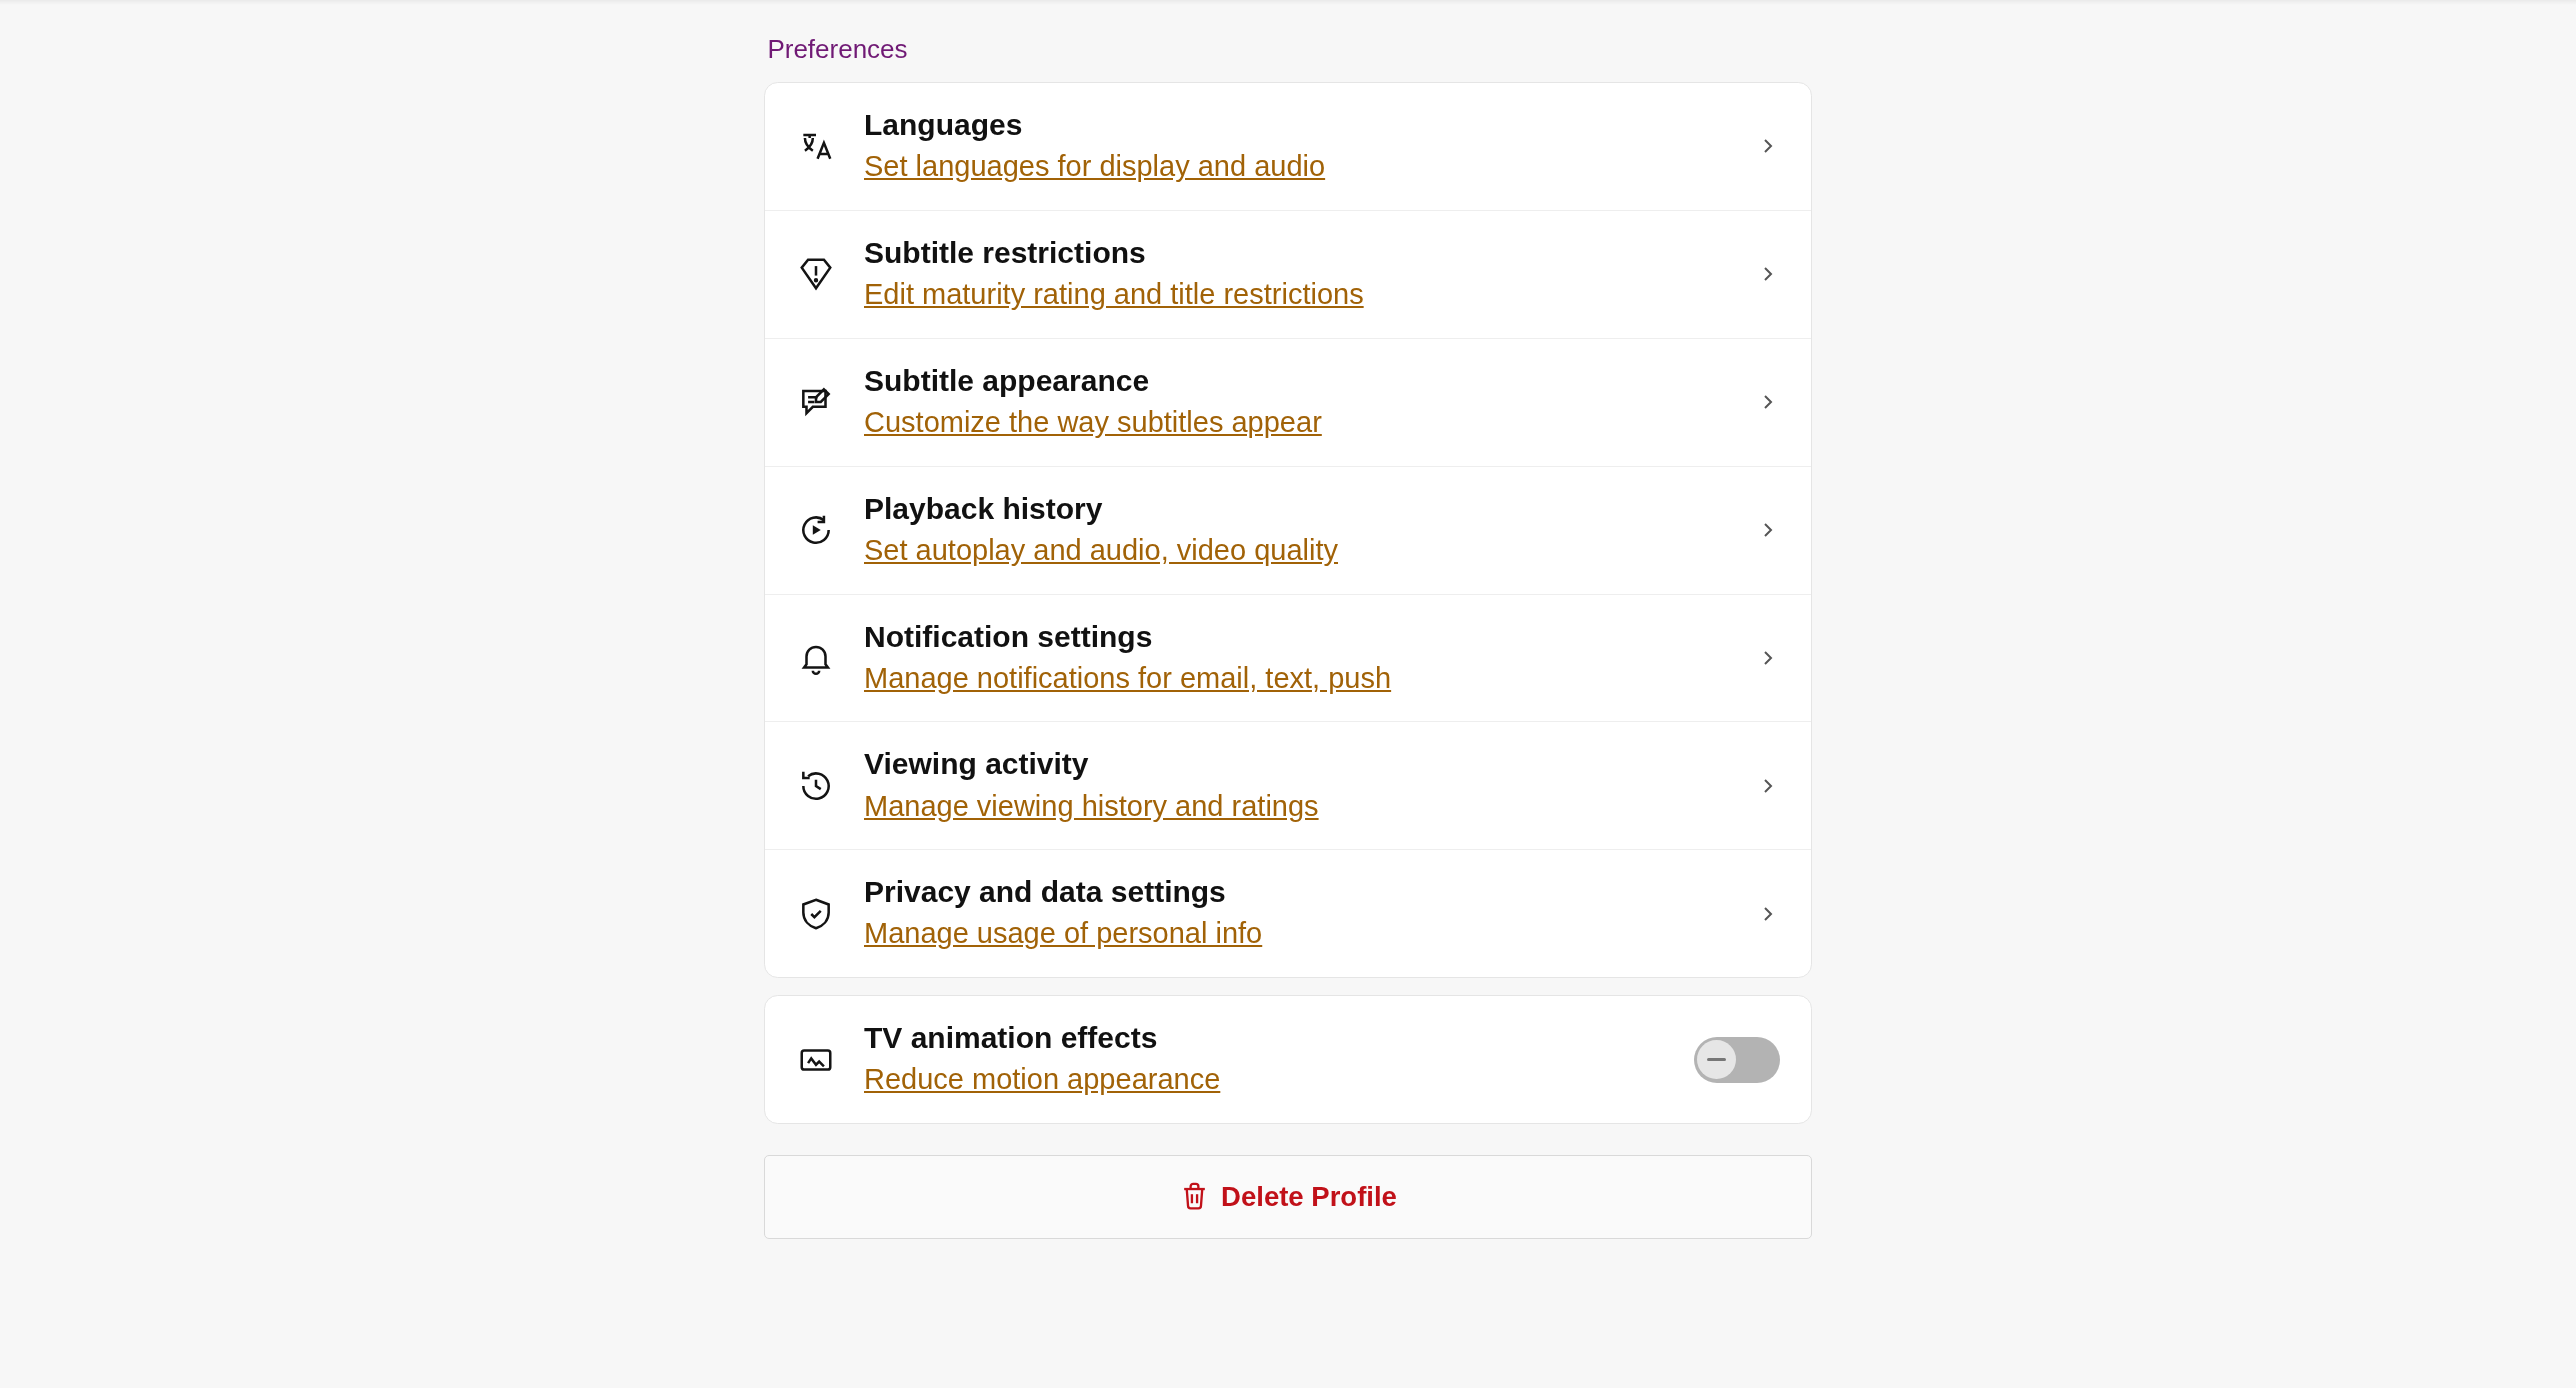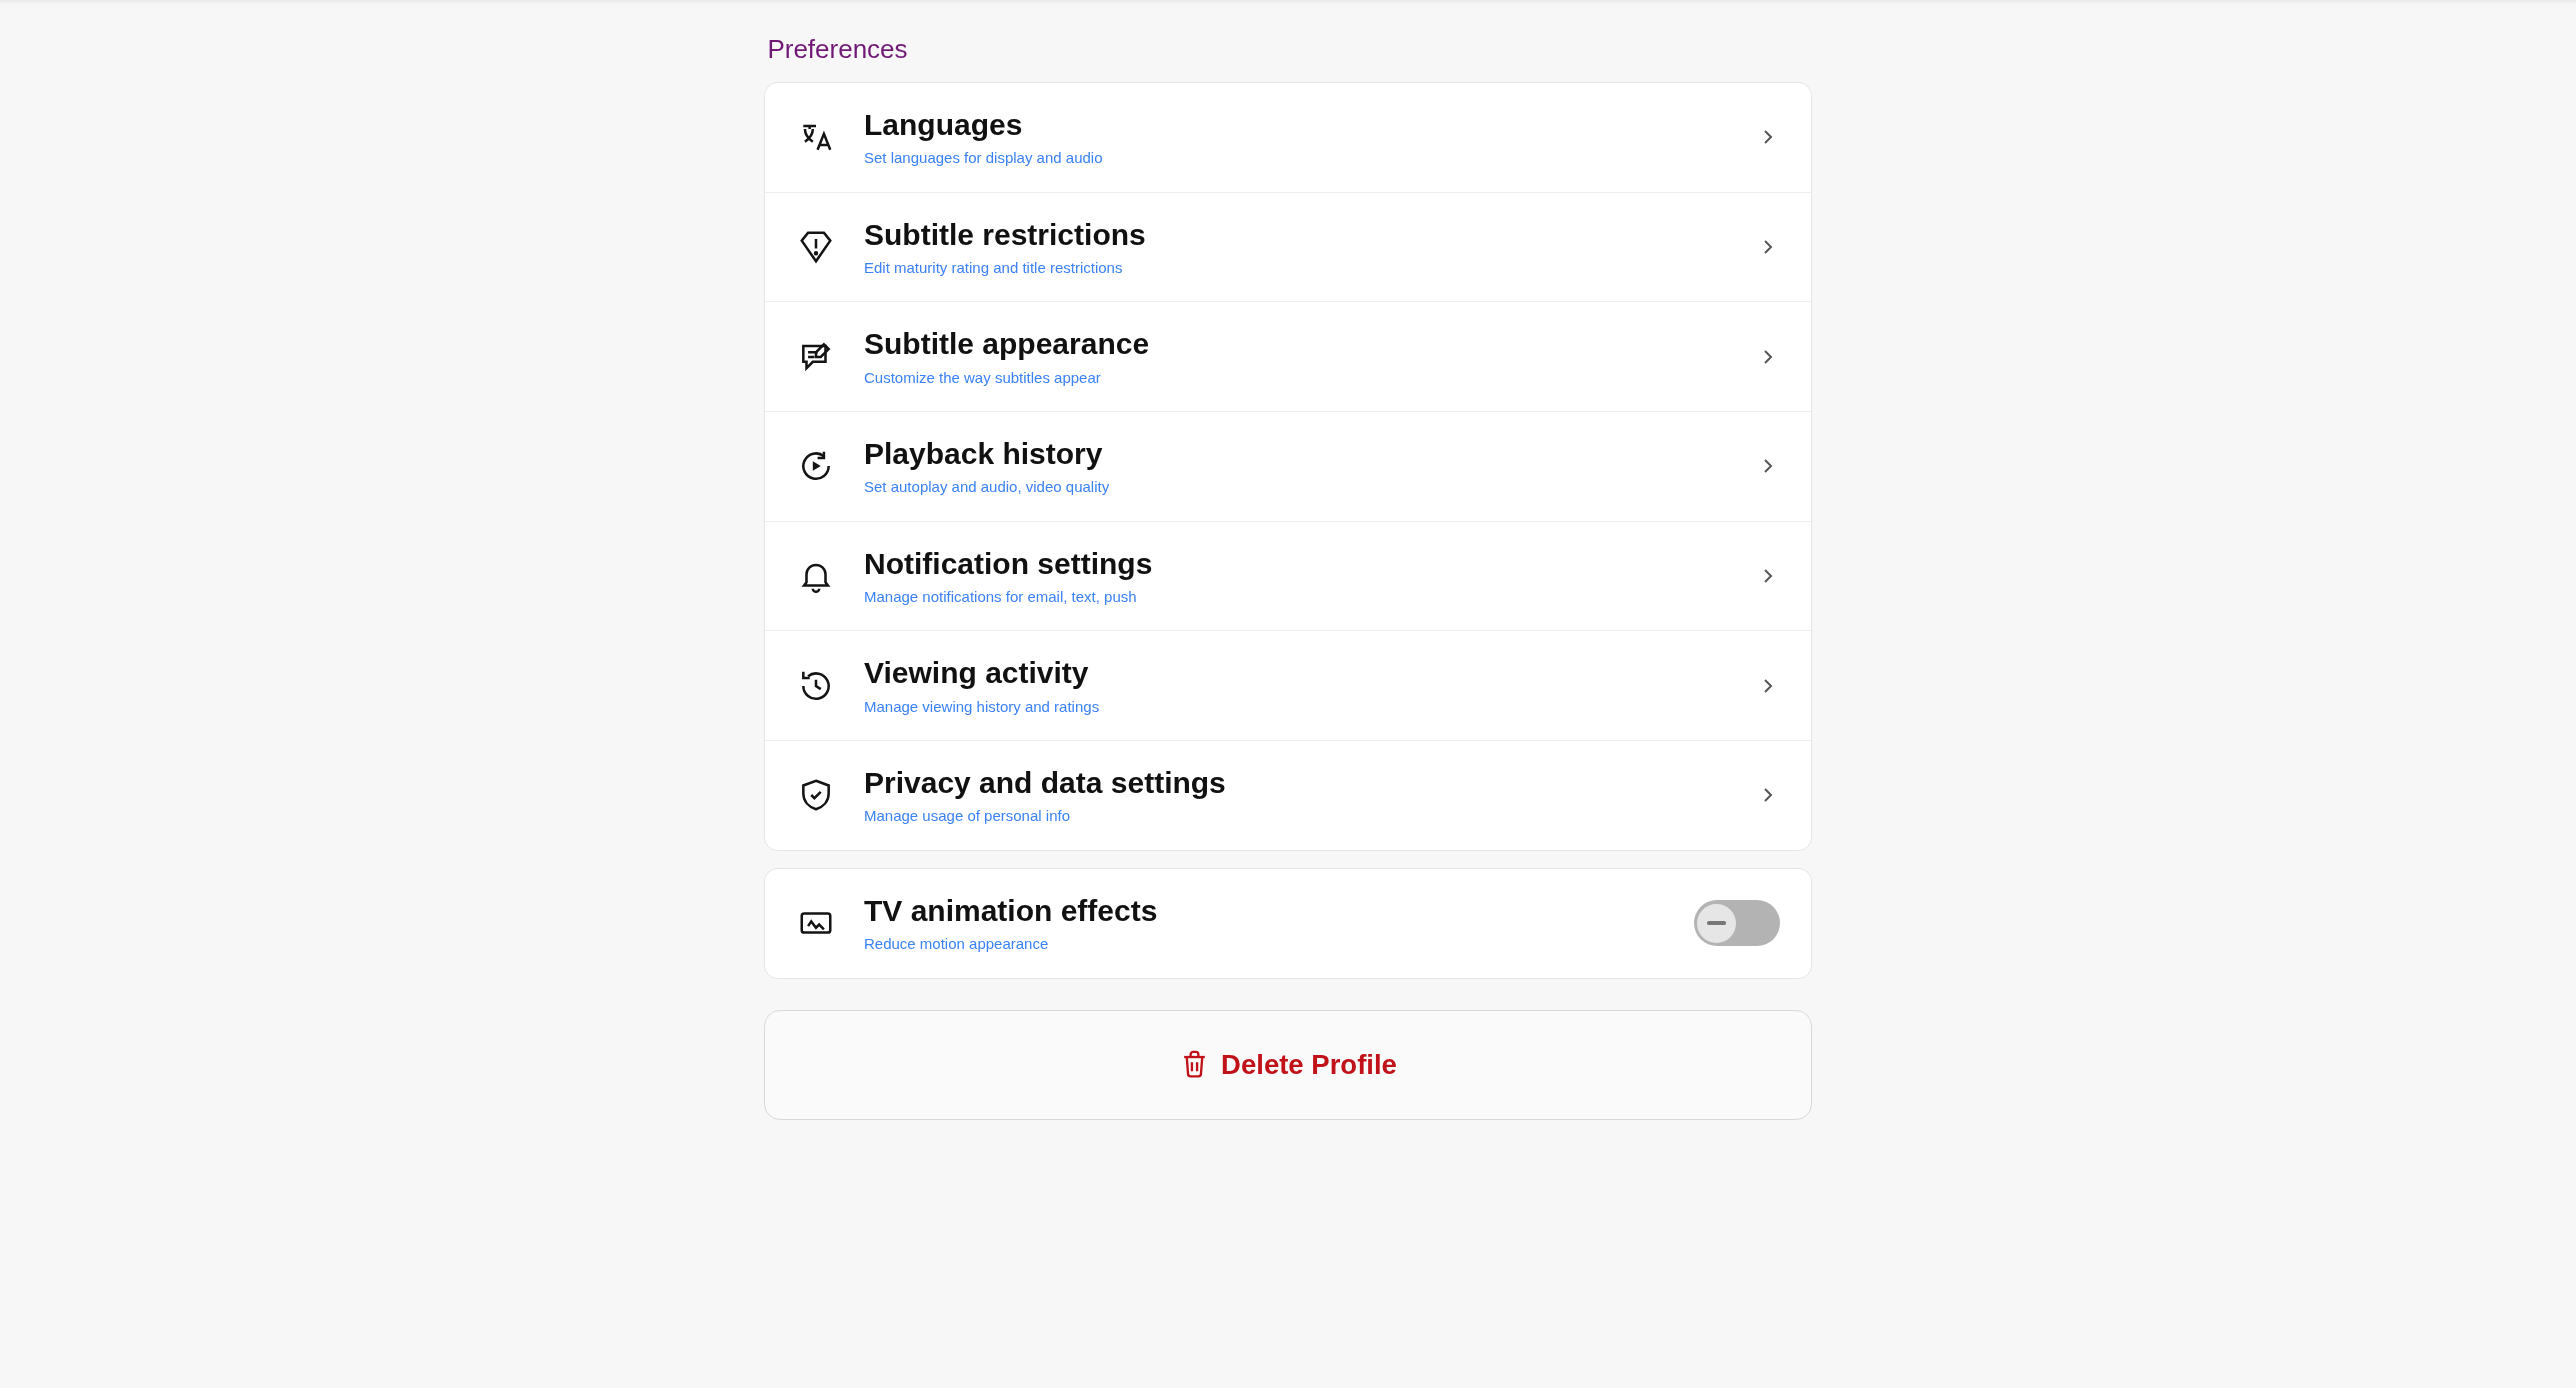--- a/index.html
+++ b/index.html
@@ -49,23 +49,24 @@
   .row-icon svg { width: 38px; height: 38px; stroke: #141414; fill: none; stroke-width: 1.6; }
   .row-text { flex: 1 1 auto; }
   .row-title {
     font-size: 30px;
     font-weight: 600;
     color: #111;
     margin-bottom: 5.2px;
     line-height: 1.2;
   }
   .row-sub {
-    font-size: 15px;
-    color: #3b82f6;
+    font-size: 29px;
+    color: #a16207;
     line-height: 1.3;
+    text-decoration: underline;
   }
   .chevron {
     width: 24px; height: 24px;
     flex: 0 0 24px;
     color: #555;
   }
   .chevron svg { width: 100%; height: 100%; stroke: #555; fill: none; stroke-width: 2; }
 
   
   .toggle {
@@ -90,22 +91,22 @@
   .toggle-knob .dash {
     width: 19px; height: 3.4px;
     background: #777;
     border-radius: 1.7px;
   }
 
   .delete-btn {
     width: 100%;
     background: #fafafa;
     border: 0.9px solid #d9d9d9;
-    border-radius: 16px;
-    padding: 37px 0;
+    border-radius: 5px;
+    padding: 24px 0;
     display: flex;
     align-items: center;
     justify-content: center;
     gap: 11px;
     cursor: pointer;
     margin-top: 31px;
   }
   .delete-btn svg {
     width: 31px; height: 31px;
     stroke: #c11119;

